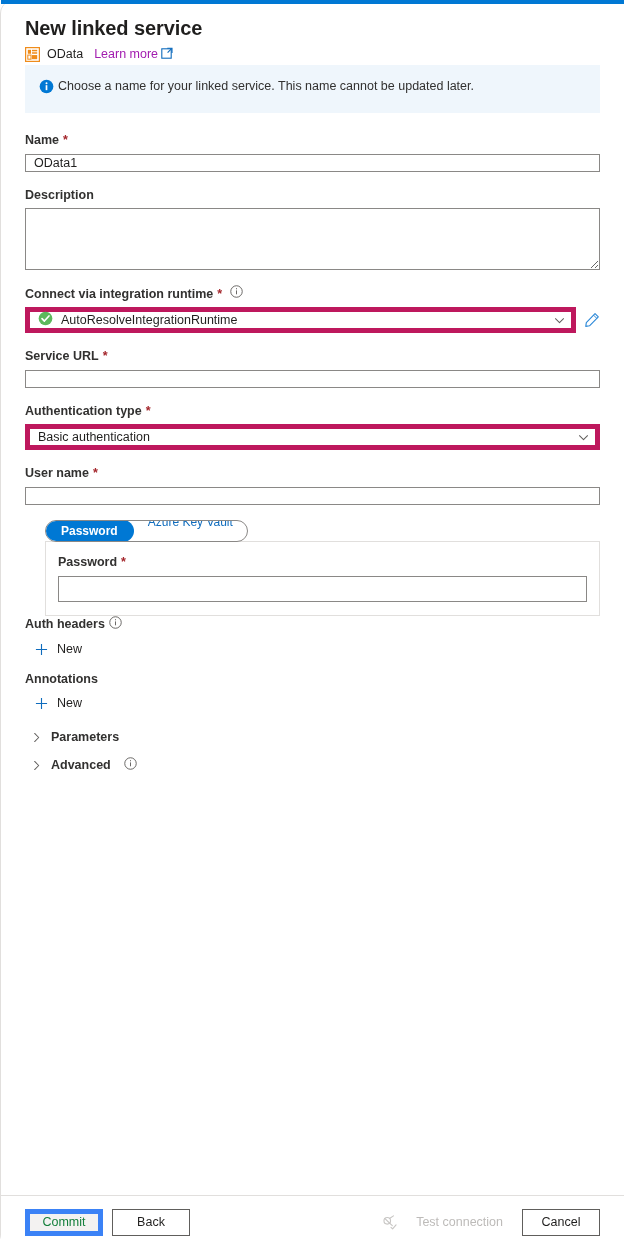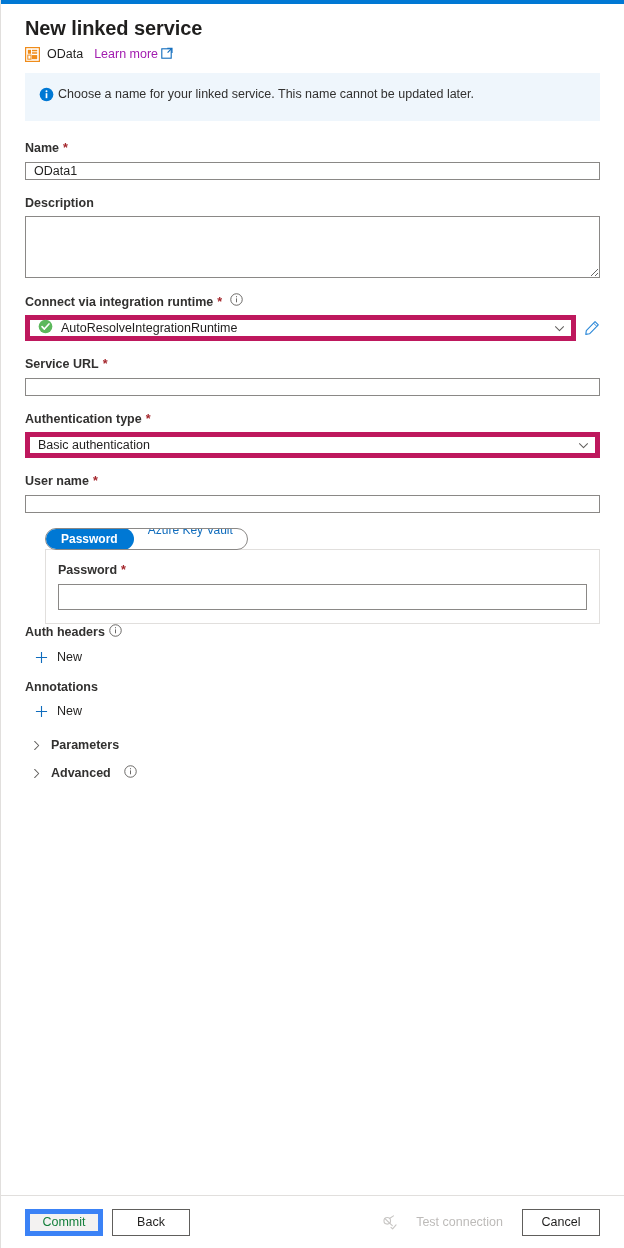--- a/index.html
+++ b/index.html
@@ -11,20 +11,21 @@
     color: #201f1e;
     overflow: hidden;
   }
   #panel {
     position: relative;
     width: 624px; height: 1248px;
     background: #ffffff;
     border-left: 1px solid #e1dfdd;
     display: flex;
     flex-direction: column;
+    border-radius: 14px;
   }
   #accent-bar {
     height: 4px;
     width: 100%;
     background: #0078d4;
     flex: none;
   }
   #scroll-body {
     flex: 1 1 auto;
     padding: 10px 24px 0 24px;
@@ -39,21 +40,21 @@
     color: #201f1e;
     margin: 2px 0 5px 0;
     line-height: 24px;
   }
   .subtitle-row {
     display: flex;
     align-items: center;
     gap: 7px;
     height: 18px;
     font-size: 12.5px;
-    margin-bottom: 10px;
+    margin-bottom: 2px;
   }
   .odata-icon { width: 15px; height: 15px; display: block; flex: none; }
   .svc-name { color: #201f1e; font-size: 12.5px; }
   .learn-more {
     color: #a21caf;
     font-size: 12.5px;
     text-decoration: none;
     cursor: pointer;
     margin-left: 4px;
   }

